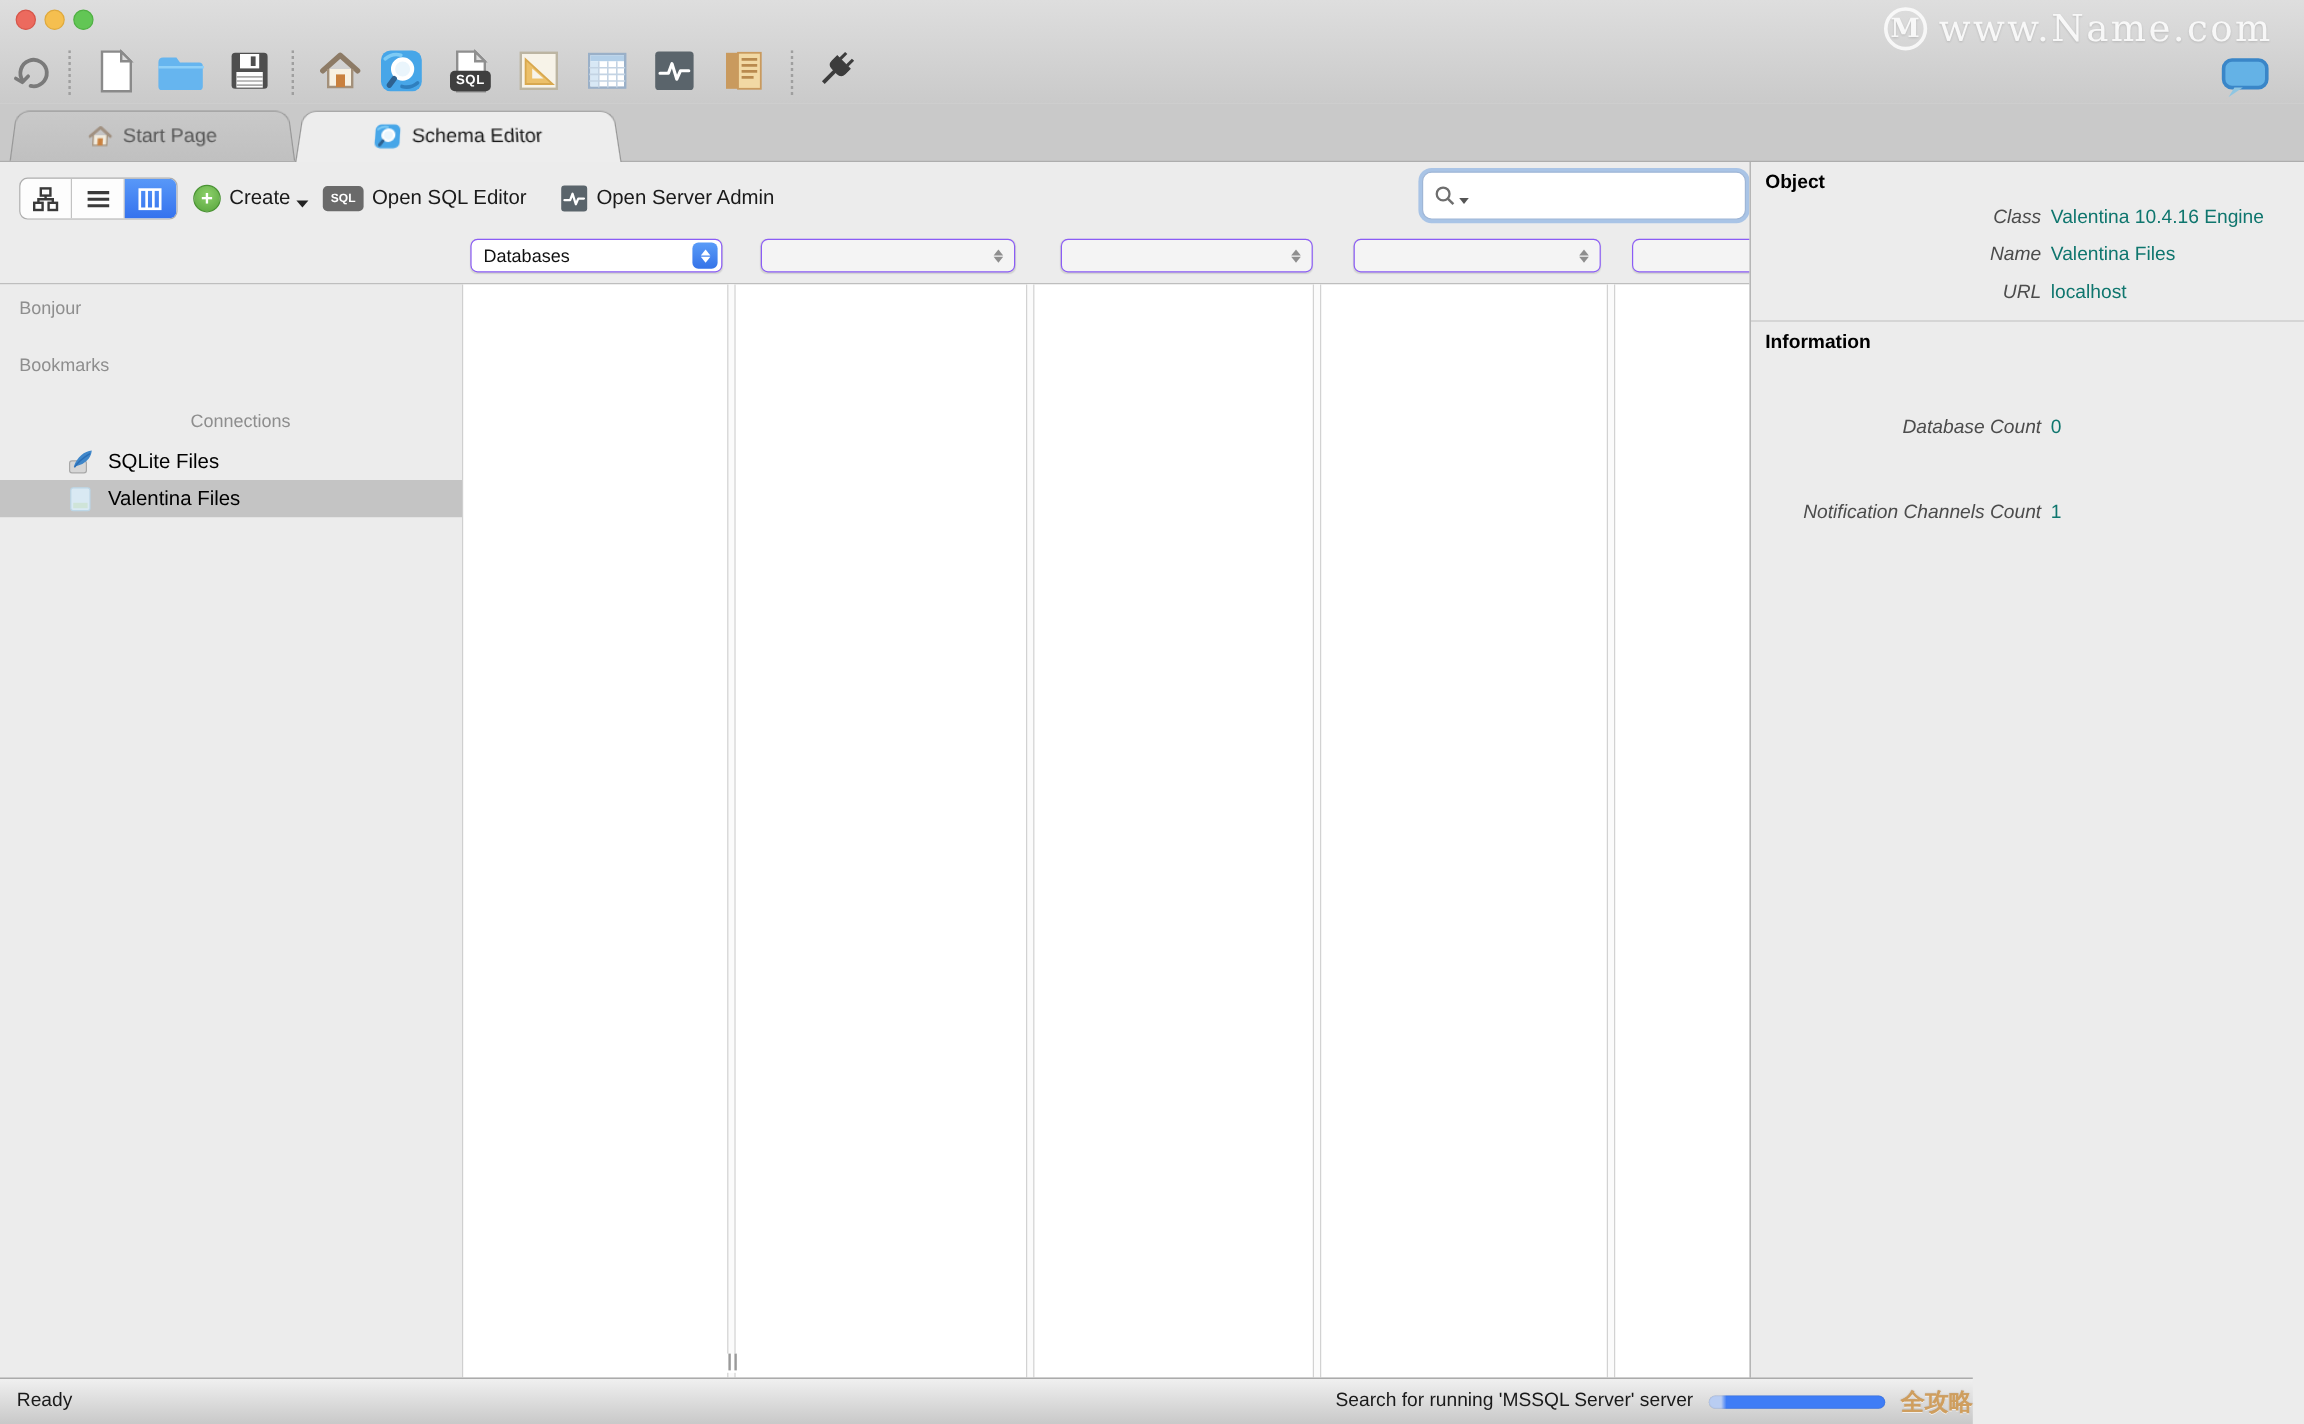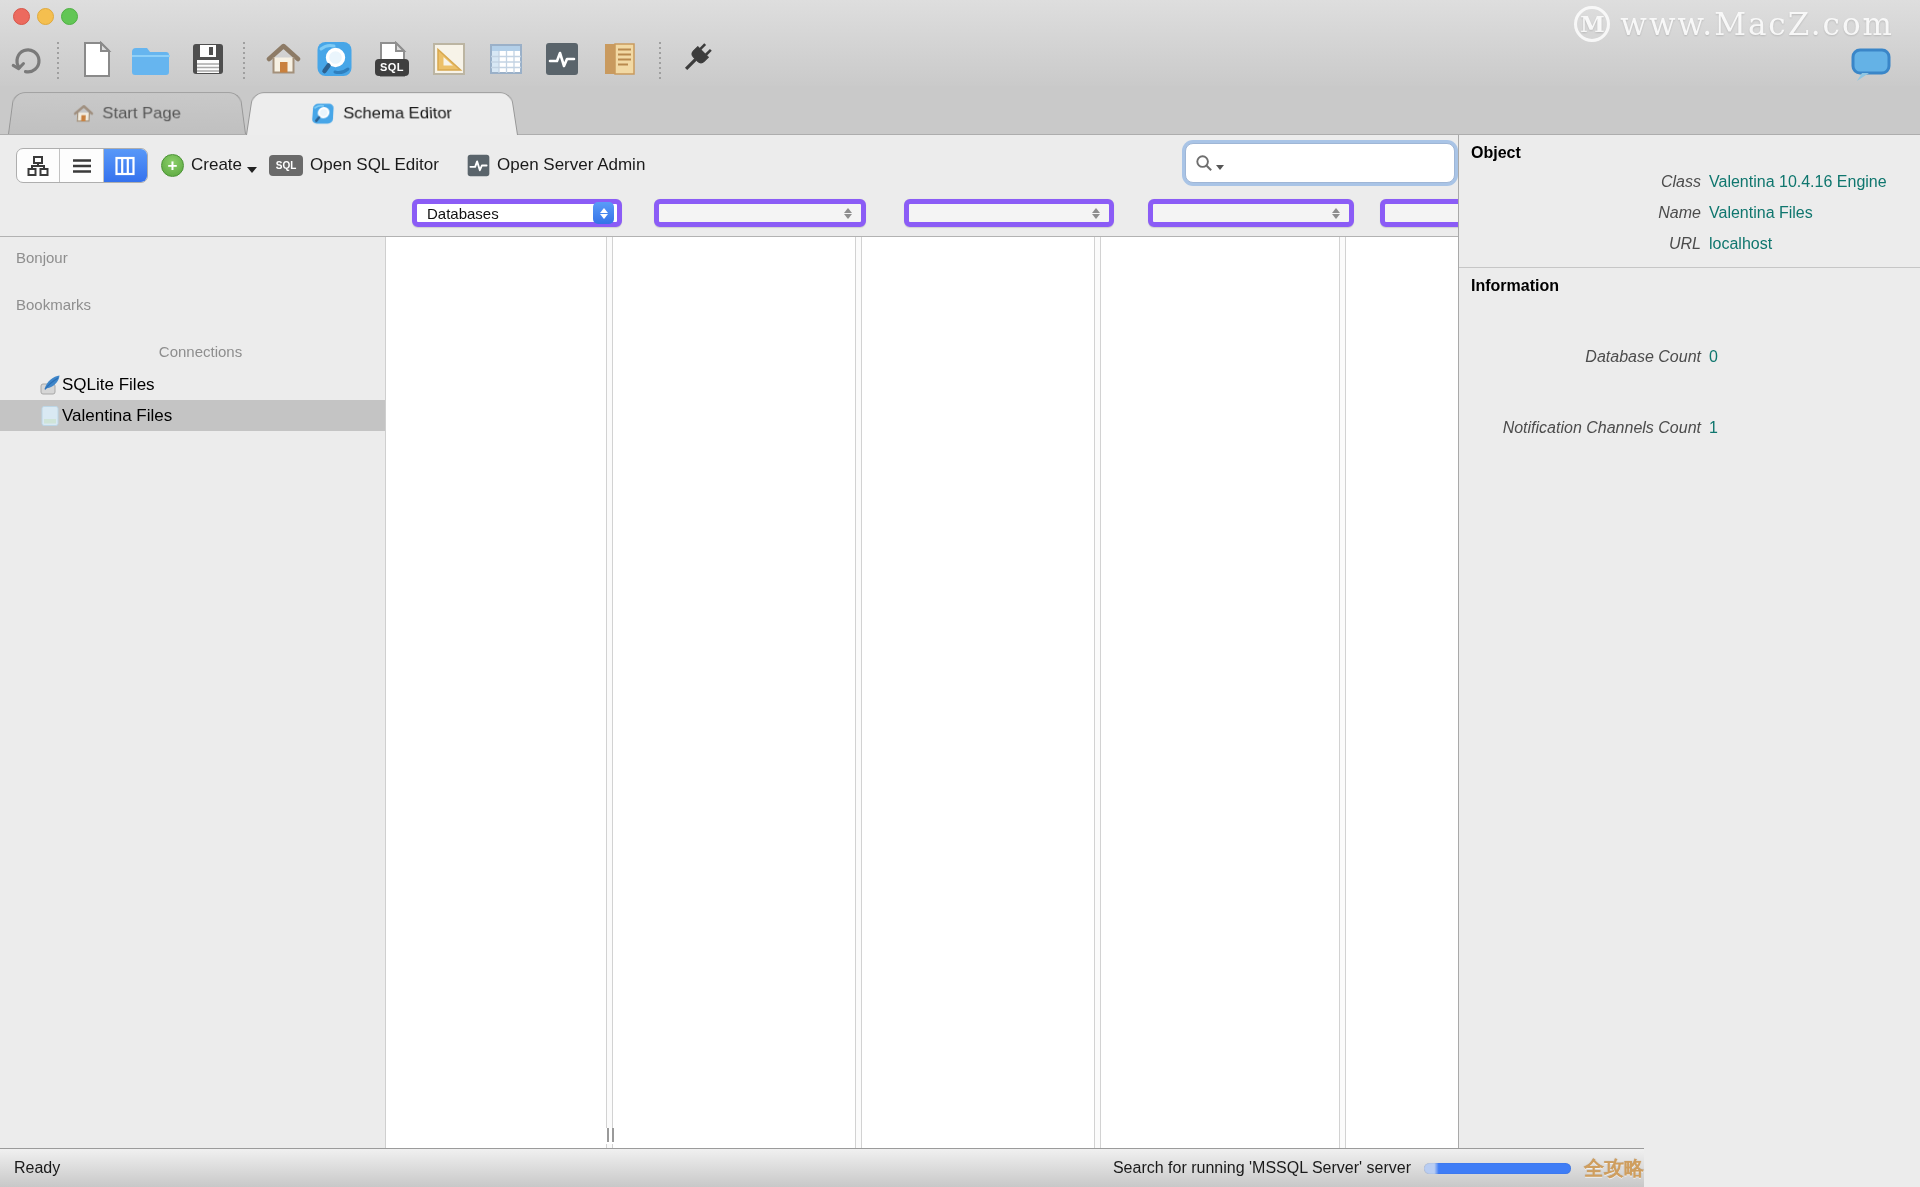--- a/index.html
+++ b/index.html
@@ -70,40 +70,40 @@
   .search-field { position:absolute; left:1185px; top:8px; width:270px; height:40px; background:#fff;
                   border:1px solid #9fb6d6; border-radius:8px; box-shadow:0 0 0 3px #a9c4e6;
                   display:flex; align-items:center; padding-left:9px; gap:2px; }
   .search-input { border:none; outline:none; flex:1; height:30px; font-size:15px; background:transparent; }
   .search-caret { width:0; height:0; border-left:4px solid transparent; border-right:4px solid transparent;
                   border-top:5px solid #555; margin-top:8px; }
 
   
   .filter-strip { position:absolute; left:0; top:60px; width:1458px; height:42px; background:#ececec;
                   border-bottom:1px solid #b2b2b2; }
-  .fselect { position:absolute; top:4px; height:28px; border:5px solid #8b5cf6; border-radius:6px;
-             background:#fff; display:flex; align-items:center; box-shadow:0 .5px 1px rgba(0,0,0,.12);margin-left:20px; }
+  .fselect { position:absolute; top:4px; height:28px; border:1px solid #8b5cf6; border-radius:6px;
+             background:#fff; display:flex; align-items:center; box-shadow:0 .5px 1px rgba(0,0,0,.12); }
   .fselect-label { flex:1; font-size:15px; color:#111; padding-left:10px; white-space:nowrap; overflow:hidden; }
   .stepper { width:21px; height:22px; margin-right:3px; border-radius:5px; display:flex; flex-direction:column;
              align-items:center; justify-content:center; gap:1px; }
   .stepper-blue { background:linear-gradient(#5a9cf8,#3573e8); }
   .fselect-disabled { background:#f4f4f4; }
   .chev { width:0; height:0; border-left:4px solid transparent; border-right:4px solid transparent; }
   .chev-up   { border-bottom:5px solid #fff; }
   .chev-down { border-top:5px solid #fff; }
   .chev-up-g   { border-bottom:5px solid #8e8e8e; }
   .chev-down-g { border-top:5px solid #8e8e8e; }
 
   
   .sidebar { position:absolute; left:0; top:102px; width:385px; height:911px; background:#ececec;
              padding-top:12px; }
   .side-group { font-size:15px; font-weight:normal; color:#8e8e8e; padding-left:16px; height:20px;
                 margin-bottom:27px; cursor:default; }
   .side-group.g3 { margin-bottom:6px;text-align:center; }
-  .side-item { height:31px; display:flex; align-items:center; padding-left:38px; gap:0; font-size:17px;
+  .side-item { height:31px; display:flex; align-items:center; padding-left:55px; gap:11px; font-size:17px;
                color:#000; cursor:default; }
   .side-item.selected { background:#c4c4c4; }
 
   
   .columns-area { position:absolute; left:385px; top:102px; width:1073px; height:911px; background:#fff;
                   border-left:1px solid #cfcfcf; }
   .col-divider { position:absolute; top:0; bottom:0; width:7px; background:#fbfbfb;
                  border-left:1px solid #d2d2d2; border-right:1px solid #d2d2d2; }
   .col-grip { position:absolute; left:217px; bottom:4px; width:14px; height:16px; display:flex;
               justify-content:center; gap:3px; background:#fff; z-index:2; cursor:col-resize; }
@@ -231,21 +231,21 @@
             <line x1="16" y1="3" x2="16" y2="10" stroke-width="2.6"></line>
             <line x1="24" y1="3" x2="24" y2="10" stroke-width="2.6"></line>
             <path d="M12.5 10 h15 v6 q0 4.5-4.5 4.5 h-6 q-4.5 0-4.5-4.5 z"></path>
             <line x1="20" y1="20.5" x2="20" y2="34" stroke-width="3.2"></line>
           </g>
         </svg>
     </div>
 
     <div class="macz">
       <div class="macz-logo">M</div>
-      <div class="macz-text">www.MacZ.com</div>
+      <div class="macz-text">www.Name.com</div>
     </div>
     <div class="chat-bubble">
       <svg width="42" height="34" viewBox="0 0 42 34">
           <rect x="3" y="2" width="36" height="23" rx="7" fill="#64b2e6" stroke="#3a86c8" stroke-width="3"></rect>
           <path d="M12 25 l-5 8 l12-8 z" fill="#8fc6e2"></path>
         </svg>
     </div>
   </div>
 
   <div class="tabbar">

